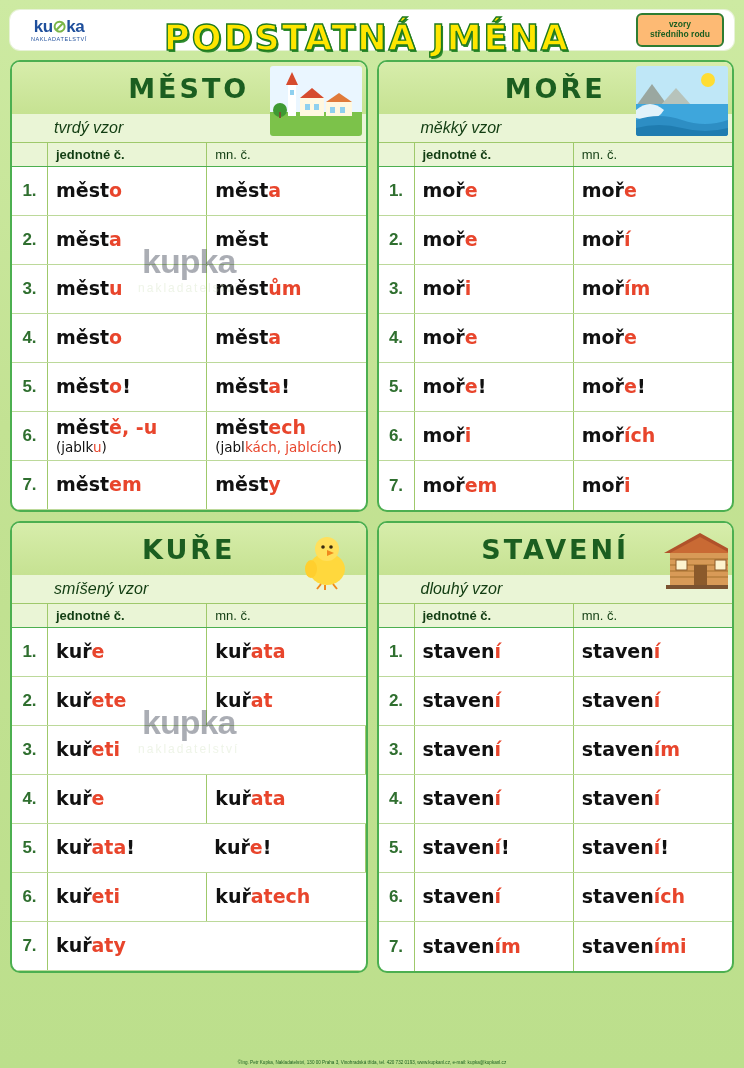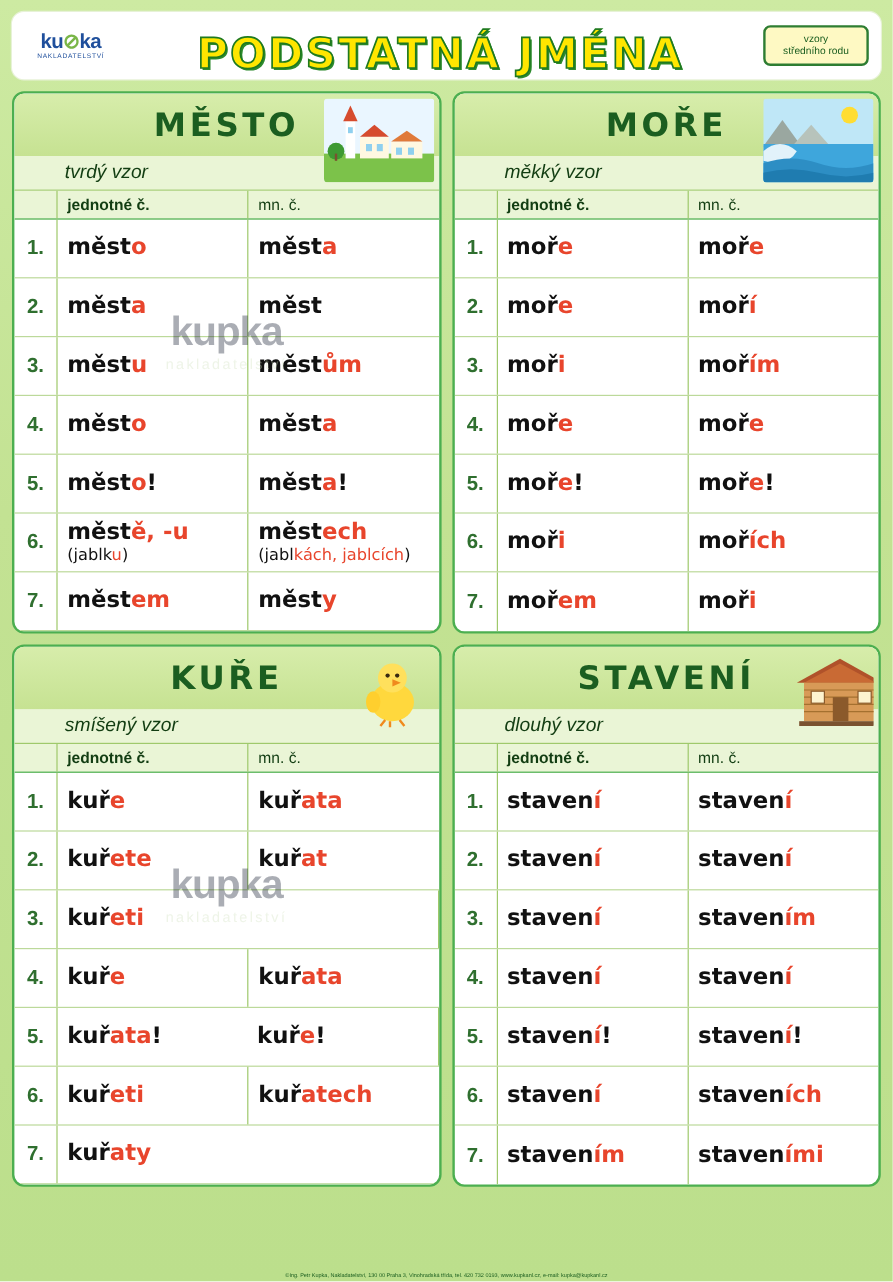--- a/index.html
+++ b/index.html
@@ -13,21 +13,21 @@
   }
   .page {
     position:absolute; inset:0;
     background:#c7e59a;
     background:linear-gradient(180deg,#cdeaa2 0%, #c3e293 40%, #bcdf8c 100%);
     padding:10px 10px 0 10px;
   }
 
   
   .header {
-    height:56px;
+    height:40px;
     background:#ffffff;
     border:2px solid #ffffff;
     border-radius:10px;
     display:flex; align-items:center;
     padding:0 8px;
     position:relative;
     box-shadow:0 0 0 1px #e7f2d7;
   }
   .logo {
     width:78px; height:36px;
@@ -44,25 +44,25 @@
     font-size:35px; font-weight:bold; color:#ffe600;
     letter-spacing:2px;
     -webkit-text-stroke:1.4px #1f7a1f;
     text-shadow:1.5px 1.5px 0 #2e8b2e;
     font-family:"DejaVu Sans", sans-serif;
     margin-top:16px;
   }
   .badge {
     border:2px solid #2e7d32;
     border-radius:6px;
-    background:#fef9c3;
+    background:#fdba74;
     padding:5px 7px;
     text-align:center;
     line-height:1.15;
-    font-size:8.5px; font-weight:normal; color:#1b5e20;
+    font-size:8.5px; font-weight:bold; color:#1b5e20;
     min-width:88px;
   }
 
   
   .grid {
     margin-top:10px;
     display:grid;
     grid-template-columns:1fr 1fr;
     gap:9px;
   }

